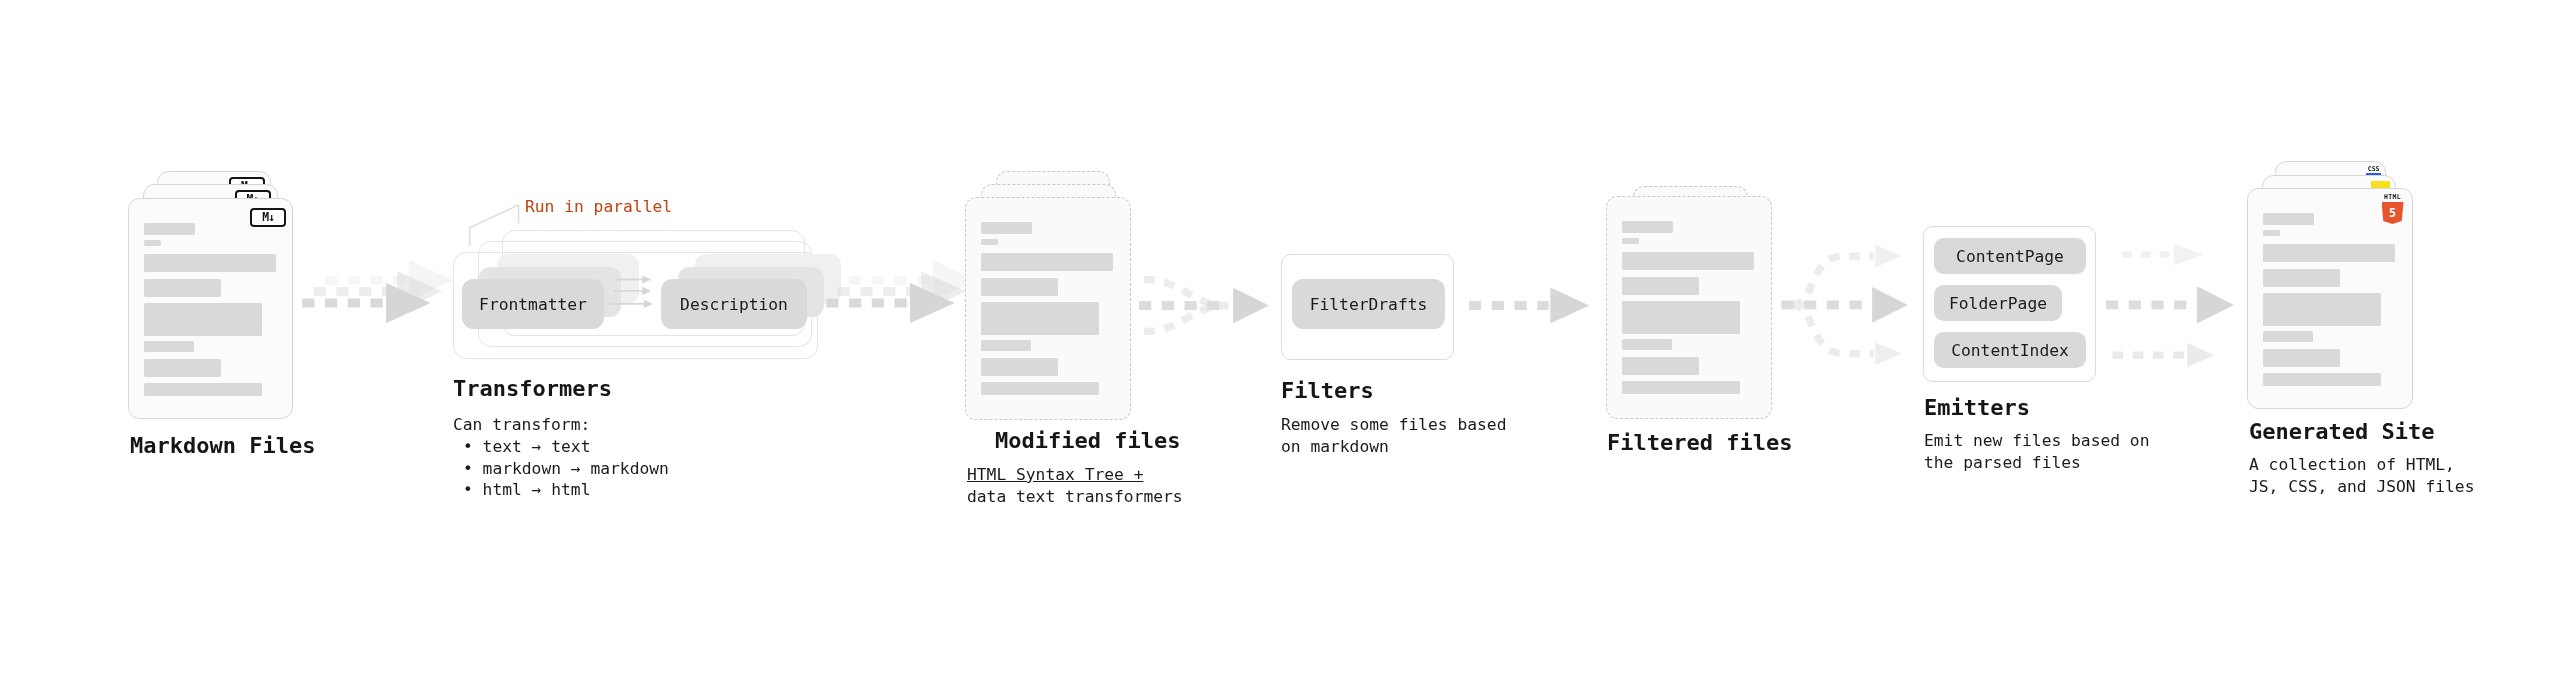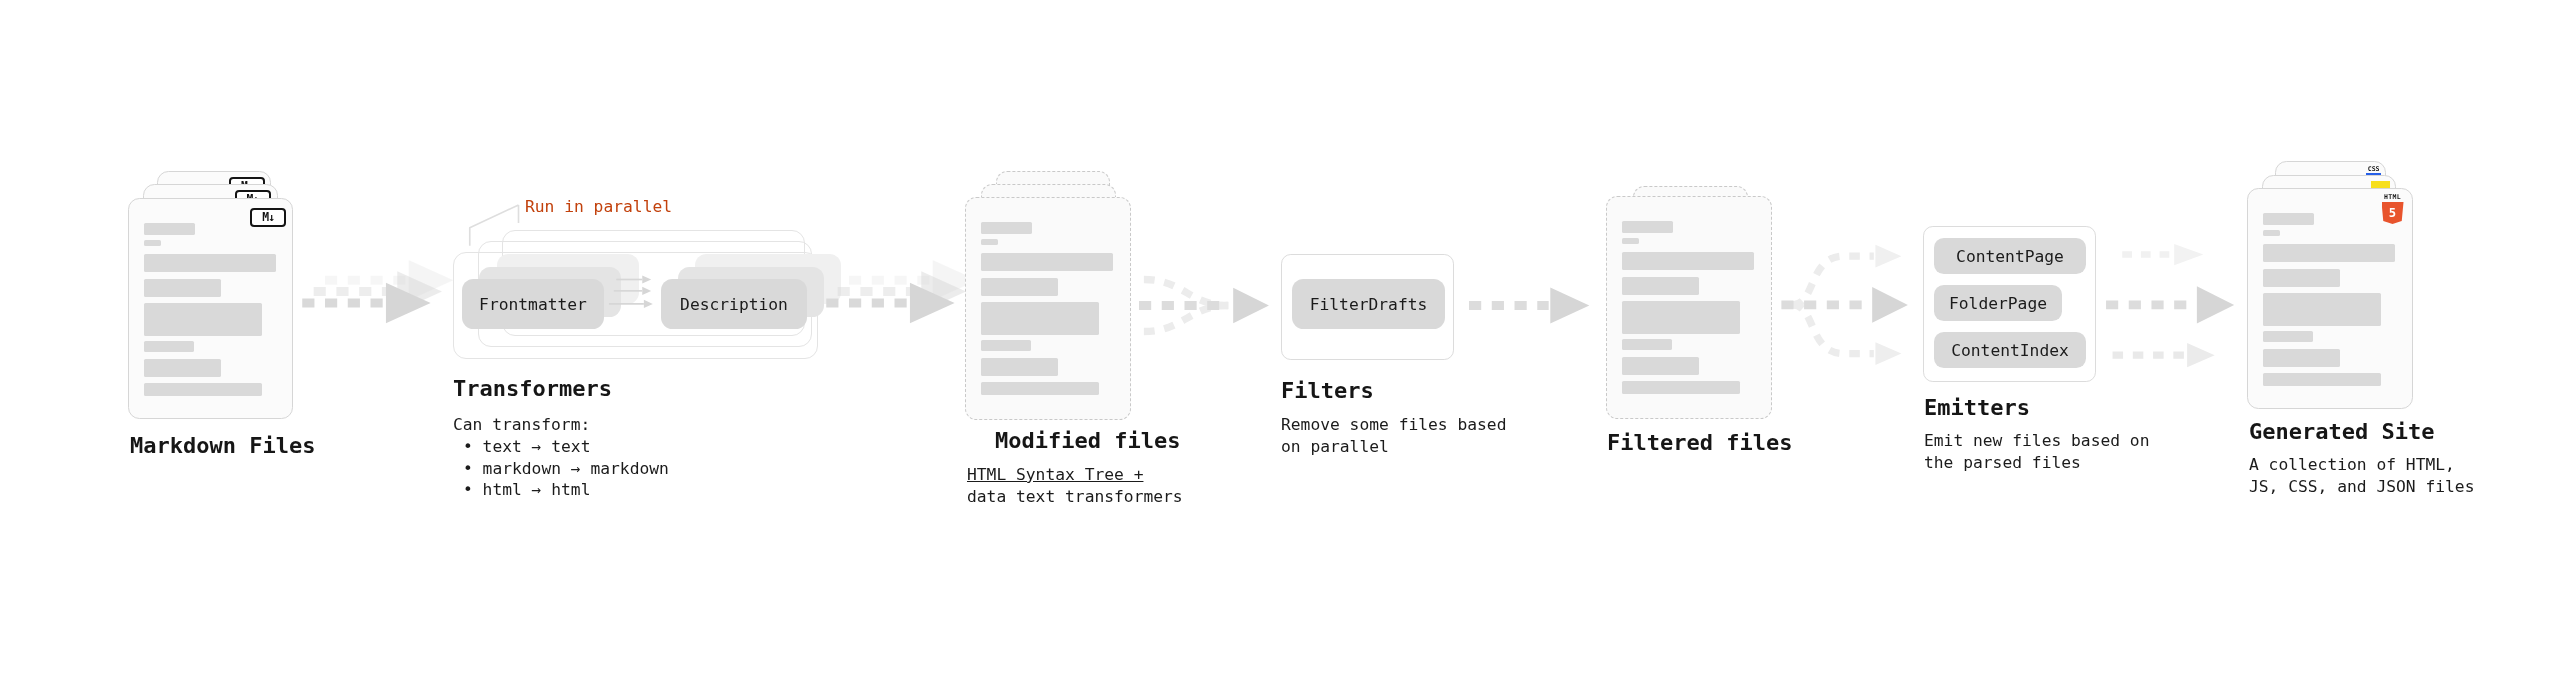--- a/index.html
+++ b/index.html
@@ -153,21 +153,21 @@
     <path class="curveC" d="M6,78 C55,78 62,46 110,46"></path>
     <line class="dashA" x1="0" y1="46" x2="108" y2="46" style="stroke:#dcdcdc;"></line>
     <polygon class="headA" points="116,24 160,46 116,68"></polygon>
   </svg>
 
   <div>
     <div class="panel" style="left:1281px;top:254px;width:173px;height:106px;"></div>
     <div class="pill" style="left:1292px;top:279px;width:153px;height:50px;">FilterDrafts</div>
     <div class="title" style="left:1281px;top:377px;">Filters</div>
     <div class="desc" style="left:1281px;top:414px;">Remove some files based</div>
-    <div class="desc" style="left:1281px;top:436px;">on parallel</div>
+    <div class="desc" style="left:1281px;top:436px;">on markdown</div>
   </div>
 
   <svg style="left:1469px;top:277px;" width="126" height="57" viewBox="0 0 155 70">
     <line class="dashA" x1="0" y1="35" x2="98" y2="35" style="stroke:#dcdcdc;"></line>
     <polygon class="headA" points="100,13 148,35 100,57"></polygon>
   </svg>
 
   <div>
     <div class="card dashed" style="left:1633px;top:186px;width:115px;height:222px;"></div>
     <div class="card dashed" style="left:1606px;top:196px;width:166px;height:223px;">

